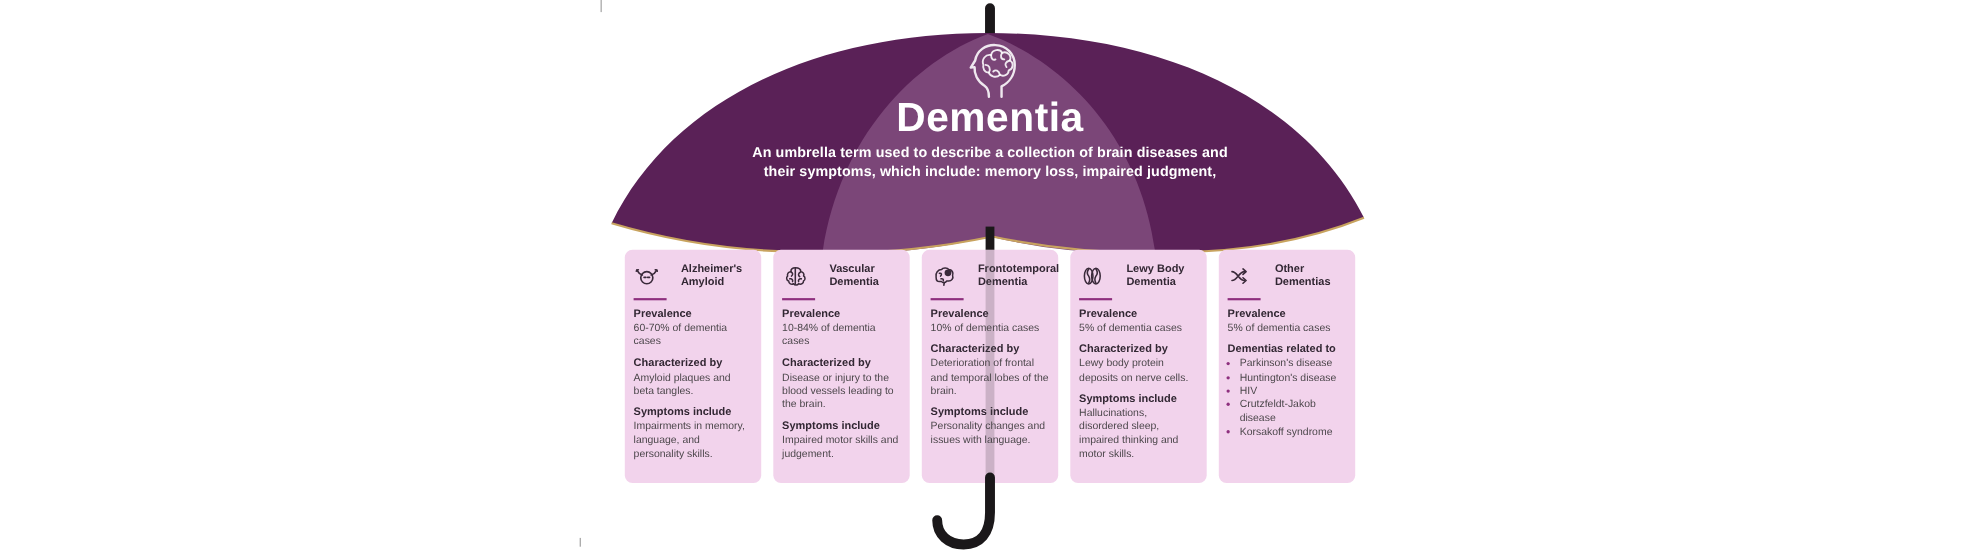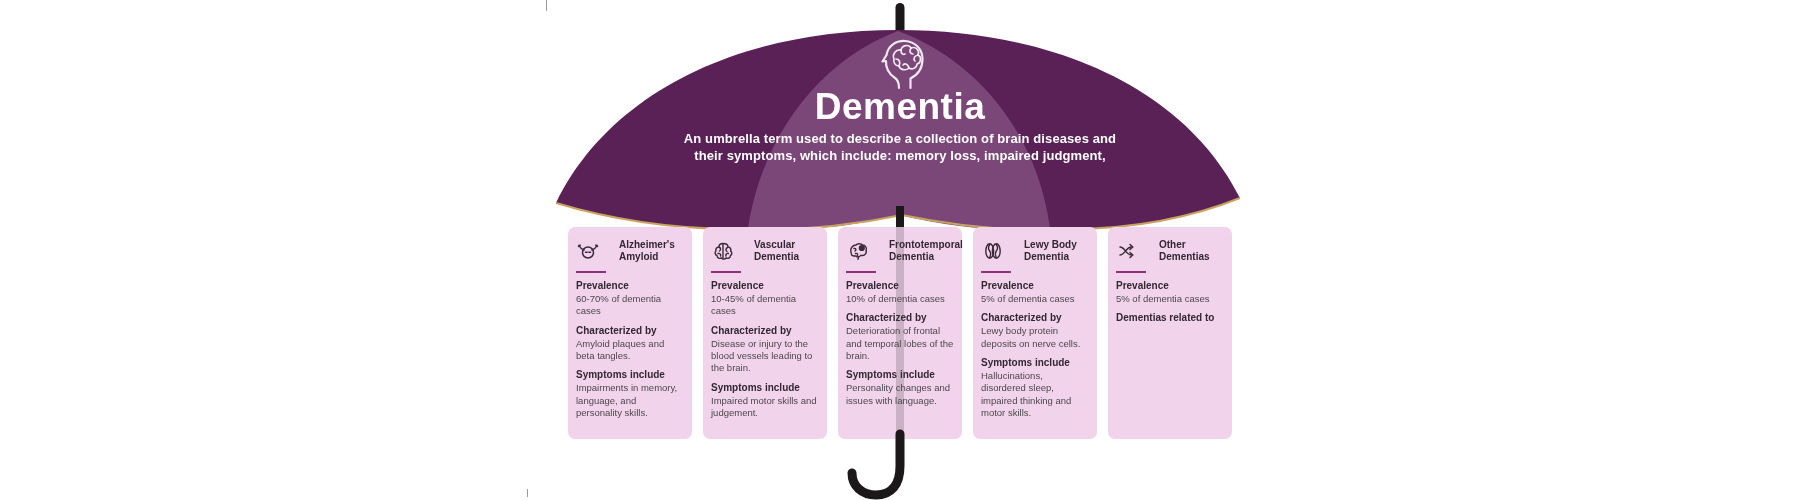--- a/index.html
+++ b/index.html
@@ -100,21 +100,21 @@
           <path d="M12 5 V19 M8 8 C10 9 10 11 8.5 12 M16.5 8.5 C14.5 9.5 14.5 11.5 16 12.5 M7 14.5 C9 14 10 15.5 9.5 17 M17.5 14.5 C15.5 14 14.5 15.5 15 17"></path>
         </svg>
         <div class="card-title">
           <div>Vascular</div>
           <div>Dementia</div>
         </div>
       </div>
       <div class="divider"></div>
       <div class="sec">
         <div class="sec-h">Prevalence</div>
-        <div class="sec-b">10-45% of dementia cases</div>
+        <div class="sec-b">10-84% of dementia cases</div>
       </div>
       <div class="sec">
         <div class="sec-h">Characterized by</div>
         <div class="sec-b">Disease or injury to the blood vessels leading to the brain.</div>
       </div>
       <div class="sec">
         <div class="sec-h">Symptoms include</div>
         <div class="sec-b">Impaired motor skills and judgement.</div>
       </div>
     </div>
@@ -185,20 +185,27 @@
           <div>Dementias</div>
         </div>
       </div>
       <div class="divider"></div>
       <div class="sec">
         <div class="sec-h">Prevalence</div>
         <div class="sec-b">5% of dementia cases</div>
       </div>
       <div class="sec">
         <div class="sec-h">Dementias related to</div>
+        <ul>
+          <li>Parkinson's disease</li>
+          <li>Huntington's disease</li>
+          <li>HIV</li>
+          <li>Crutzfeldt-Jakob disease</li>
+          <li>Korsakoff syndrome</li>
+        </ul>
       </div>
     </div>
 
   </div>
 
   <svg class="layer pole-front" width="1800" height="500" viewBox="0 0 1800 500">
     <rect x="896" y="227" width="8" height="212" fill="rgba(80,72,78,0.24)"></rect>
     <path d="M900 434 L900 466 C900 485 891 495 876 495 C862 495 852 486 852 473" fill="none" style="stroke:var(--pole,#1b181a)" stroke-width="9" stroke-linecap="round"></path>
   </svg>
 

